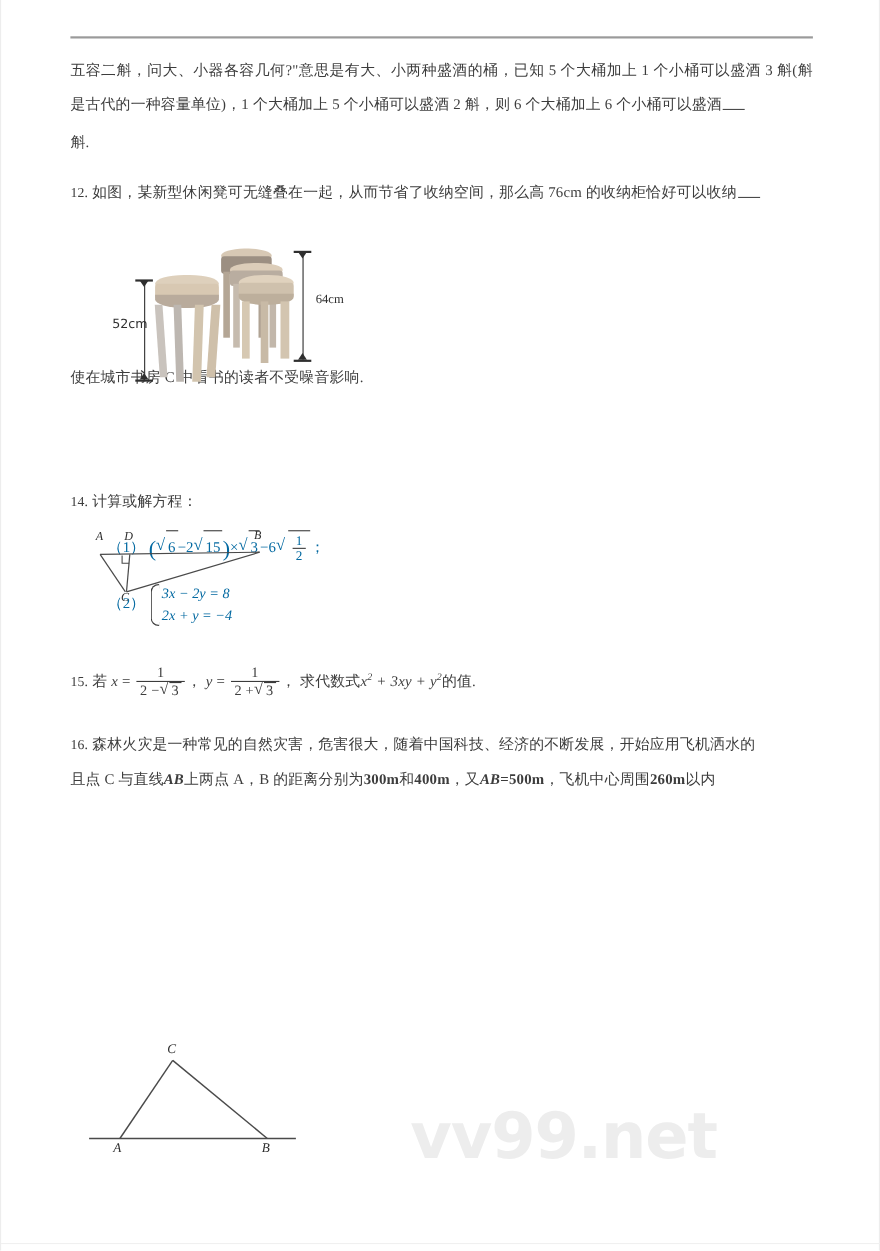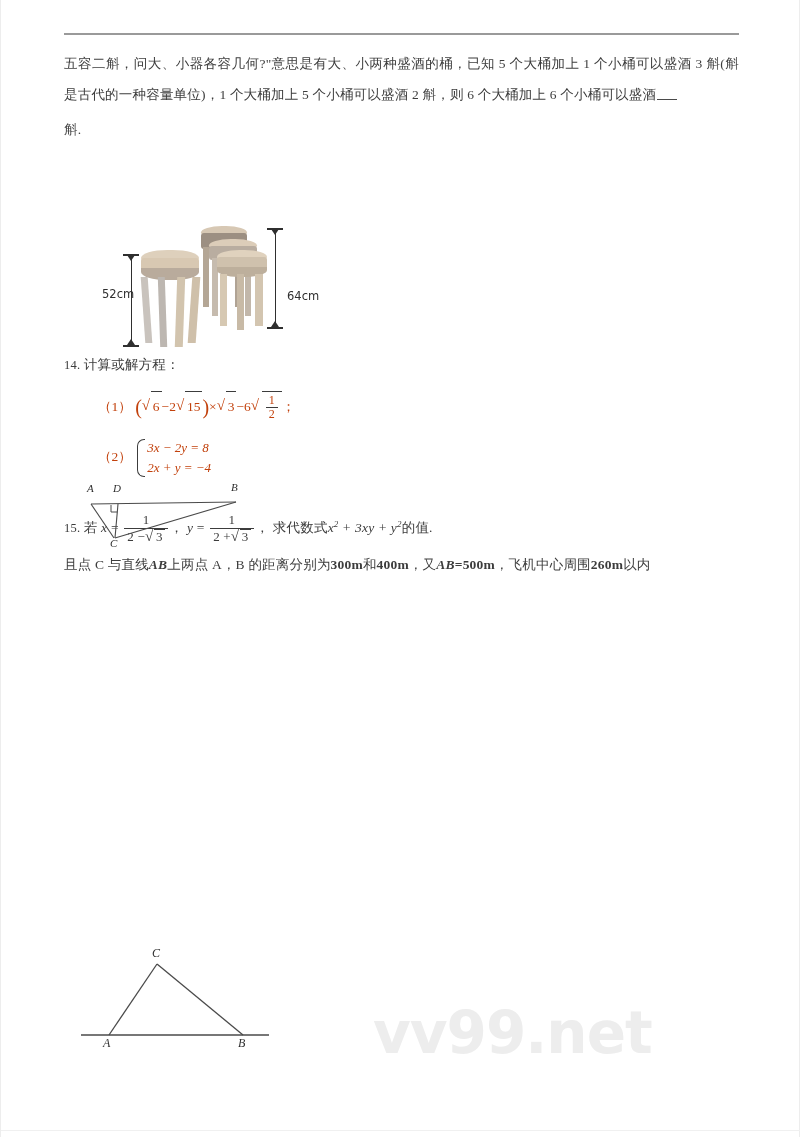--- a/index.html
+++ b/index.html
@@ -43,21 +43,21 @@
     width:20px;height:12px;vertical-align:-1px;margin:0 1px;
   }
   .section-head{
     margin:22px 0 6px 0;
     font-size:15px;font-weight:bold;color:#222;
     font-family:"Liberation Sans","DejaVu Sans",sans-serif;
     letter-spacing:.5px;
   }
   .math-line{
     margin:10px 0 0 0;padding-left:34px;
-    font-size:13.5px;line-height:30px;color:#c2410c;
+    font-size:13.5px;line-height:30px;color:#0369a1;
   }
   .mi{font-style:italic;font-family:"Liberation Serif",serif;}
   .sqrt{
     display:inline-block;position:relative;padding-left:9px;
   }
   .sqrt:before{
     content:"\221A";position:absolute;left:0;top:-1px;font-size:15px;
   }
   .sqrt > .rad{
     display:inline-block;border-top:1px solid #3c3c3c;padding:0 2px;
@@ -105,41 +105,44 @@
 
 <div class="page">
 
   <div class="top-rule"></div>
 
   <div class="content">
 
     <p class="para"><span>五容二斛，问大、小器各容几何?"意思是有大、小两种盛酒的桶，已知 5 个大桶加上 1 个小桶可以盛酒 3 斛(斛是古代的一种容量单位)，1 个大桶加上 5 个小桶可以盛酒 2 斛，则 6 个大桶加上 6 个小桶可以盛酒</span><span class="blank-short"></span></p>
     <p class="para"><span>斛.</span></p>
 
+    <p class="para" style="margin-top:14px;"><span class="qnum">12.</span>&nbsp;<span>如图，某新型休闲凳可无缝叠在一起，从而节省了收纳空间，那么高 76cm 的收纳柜恰好可以收纳</span><span class="blank-short"></span></p>
 
     <div style="height:132px;"></div>
 
+    <p class="para"><span>使在城市书房 C 中看书的读者不受噪音影响.</span></p>
 
     <div style="height:68px;"></div>
 
 
-    <p class="para tight" style=""><span class="qnum">14.</span>&nbsp;<span>计算或解方程：</span></p>
+    <p class="para tight" style="margin-top:10px;"><span class="qnum">14.</span>&nbsp;<span>计算或解方程：</span></p>
 
     <div class="math-line">
       <span>（1）</span>
       <span style="font-size:20px;vertical-align:-3px;">(</span><span class="sqrt"><span class="rad">6</span></span><span>−</span><span>2</span><span class="sqrt"><span class="rad">15</span></span><span style="font-size:20px;vertical-align:-3px;">)</span><span>×</span><span class="sqrt"><span class="rad">3</span></span><span>−</span><span>6</span><span class="sqrt" style="padding-left:11px;"><span class="rad"><span class="frac"><span class="num">1</span><span class="den">2</span></span></span></span><span>；</span>
     </div>
 
     <div class="math-line" style="margin-top:16px;">
       <span>（2）</span>
       <span class="sysbrace"><span style="display:block;" class="mi">3x − 2y = 8</span><span style="display:block;" class="mi">2x + y = −4</span></span>
     </div>
 
     <p class="para" style="margin-top:28px;line-height:34px;"><span class="qnum">15.</span>&nbsp;<span>若</span>&nbsp;<span class="mi">x</span>&nbsp;<span>=</span>&nbsp;<span class="frac" style="font-size:13px;"><span class="num">1</span><span class="den"><span>2 −</span><span class="sqrt"><span class="rad">3</span></span></span></span><span>，</span>&nbsp;<span class="mi">y</span>&nbsp;<span>=</span>&nbsp;<span class="frac" style="font-size:13px;"><span class="num">1</span><span class="den"><span>2 +</span><span class="sqrt"><span class="rad">3</span></span></span></span><span>，</span>&nbsp;<span>求代数式</span><span class="mi"><span class="mi">x</span><sup class="exp">2</sup> + 3<span class="mi">xy</span> + <span class="mi">y</span><sup class="exp">2</sup></span><span>的值.</span></p>
 
+    <p class="para tight" style="margin-top:24px;"><span class="qnum">16.</span>&nbsp;<span>森林火灾是一种常见的自然灾害，危害很大，随着中国科技、经济的不断发展，开始应用飞机洒水的</span></p>
     <p class="para tight"><span>且点 C 与直线</span><span class="mi" style="font-weight:bold;">AB</span><span>上两点 A，B 的距离分别为</span><span style="font-weight:bold;">300m</span><span>和</span><span style="font-weight:bold;">400m</span><span>，又</span><span class="mi" style="font-weight:bold;">AB</span><span style="font-weight:bold;">=</span><span style="font-weight:bold;">500m</span><span>，飞机中心周围</span><span style="font-weight:bold;">260m</span><span>以内</span></p>
 
   </div>
 
   <div id="stool-figure">
 
     <div style="position:absolute;left:38px;top:28px;width:62px;height:98px;">
 
       <div class="seat" style="left:2px;top:0px;width:58px;height:16px;background:#ded0bc;border-radius:50%/55%;"></div>
       <div class="seat" style="left:2px;top:8px;width:58px;height:14px;background:#d8c8b2;"></div>
@@ -176,21 +179,21 @@
       <div class="leg" style="left:19px;top:48px;width:7px;height:52px;background:#d6c8b2;"></div>
       <div class="leg" style="left:36px;top:48px;width:7px;height:56px;background:#c8baa6;"></div>
       <div class="leg" style="left:54px;top:48px;width:8px;height:52px;background:#d3c5b0;"></div>
     </div>
 
     <div class="dimcap" style="left:166px;top:6px;width:16px;"></div>
     <div class="arrowdn" style="left:170px;top:7px;"></div>
     <div class="dimline" style="left:173.5px;top:7px;height:98px;"></div>
     <div class="arrowup" style="left:170px;top:99px;"></div>
     <div class="dimcap" style="left:166px;top:105px;width:16px;"></div>
-    <div class="stool-label" style="left:186px;top:67px;">64cm</div>
+    <div class="stool-label" style="left:186px;top:44px;font-family:Liberation Serif, serif;">64cm</div>
   </div>
 
   <div style="position:absolute;left:80px;top:482px;width:180px;height:68px;">
     <svg width="180" height="68" viewBox="0 0 180 68">
 
       <line x1="10" y1="22" x2="155" y2="20" stroke="#4a4a4a" stroke-width="1.1"></line>
 
       <line x1="10" y1="22" x2="33" y2="56" stroke="#4a4a4a" stroke-width="1.1"></line>
 
       <line x1="37" y1="22" x2="34" y2="56" stroke="#4a4a4a" stroke-width="1.1"></line>

